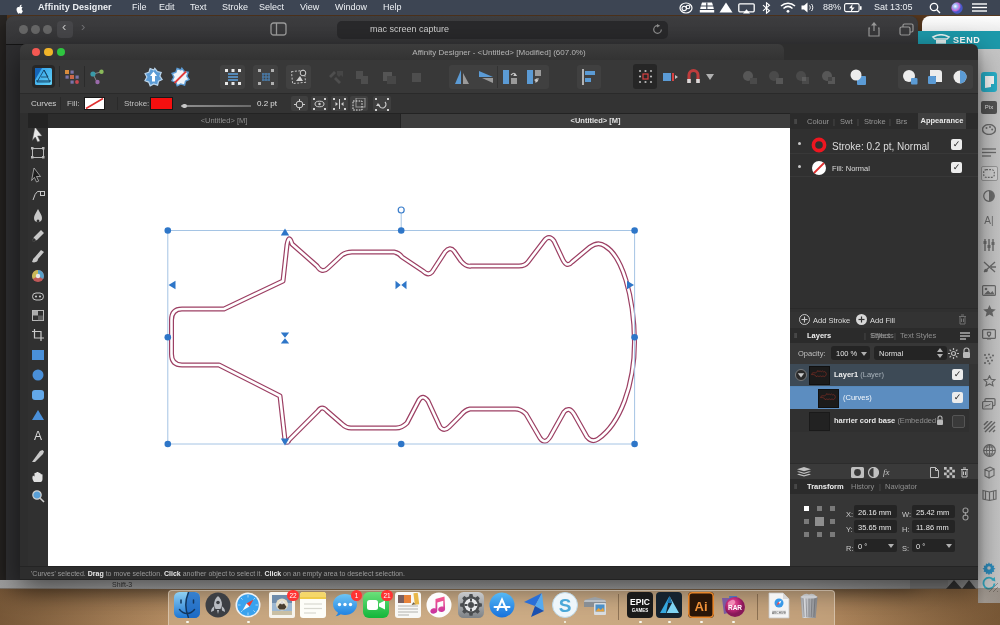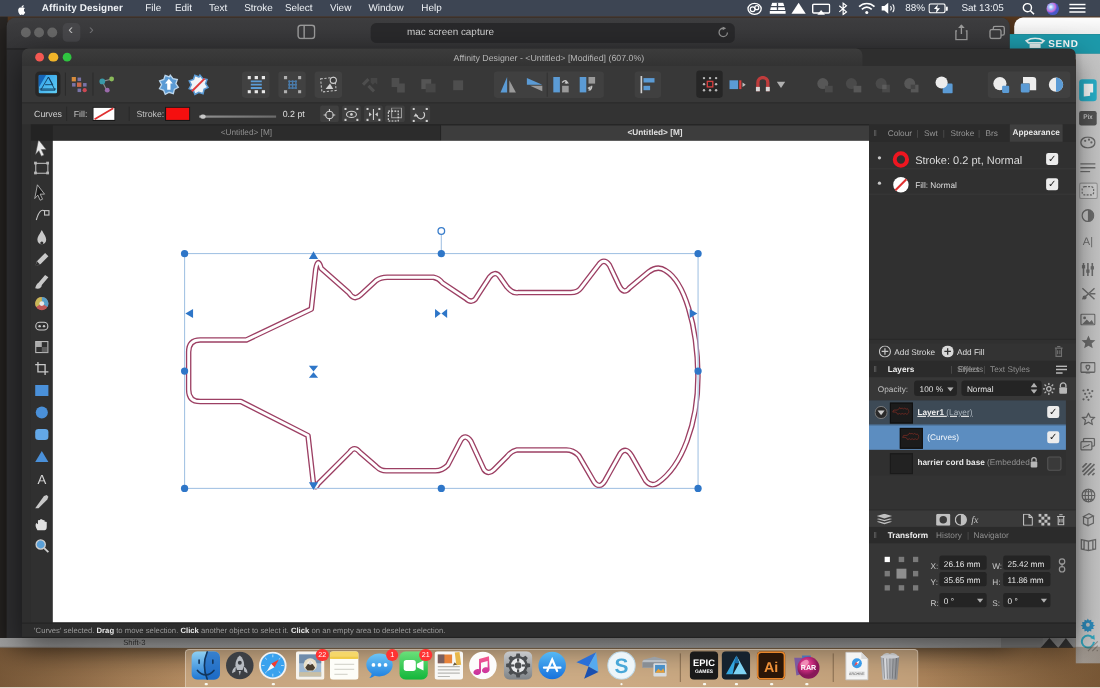--- a/index.html
+++ b/index.html
@@ -649,21 +649,21 @@
 
     <div class="abs" style="left:0;top:251px;width:179px;height:22px;background:#3d4a56;border-bottom:1px solid #5588bb;">
       <svg class="abs" style="left:5px;top:5px" width="12" height="12" viewBox="0 0 12 12">
             <circle cx="6" cy="6" r="5.5" fill="#2a2a2a" stroke="#888" stroke-width="0.8"></circle>
             <path fill="#ccc" d="M2.8,4.2 h6.4 l-3.2,4.4z"></path>
           </svg>
       <span class="abs" style="left:19px;top:2px;width:19px;height:17px;background:#1b1b1b;border:1px solid #101010;"></span>
       <svg class="abs" style="left:20px;top:4px" width="17" height="13" viewBox="0 0 60 30">
             <path d="M10,10 h12 l8,-6 1,-3 3,4 6,-2 4,3 5,-3 5,4 4,-2 C62,7 64,13 64,15 C64,20 60,24 56,25 l-5,-3 -5,3 -6,-3 -5,3 -4,-3 -7,3 -3,-5 -6,-3 h-9 z" fill="none" stroke="#c0392b" stroke-width="1.6" transform="scale(0.9)"></path>
           </svg>
-      <span class="abs" style="left:44px;top:6px;font-size:7.5px;color:#f0f0f0;font-weight:bold;text-decoration:underline;">Layer1 <span style="font-weight:normal;color:#aab4bc;">(Layer)</span></span>
+      <span class="abs" style="left:44px;top:6px;font-size:7.5px;color:#f0f0f0;font-weight:bold;">Layer1 <span style="font-weight:normal;color:#aab4bc;">(Layer)</span></span>
       <span class="abs" style="left:162px;top:5px;width:11px;height:11px;background:#ececec;border-radius:2px;color:#222;font-size:9px;text-align:center;line-height:11px;">✓</span>
     </div>
     <div class="abs" style="left:0;top:274px;width:179px;height:22px;background:#5c8dc0;">
       <span class="abs" style="left:28px;top:2px;width:19px;height:17px;background:#1b1b1b;border:1px solid #101010;"></span>
       <svg class="abs" style="left:29px;top:4px" width="17" height="13" viewBox="0 0 60 30">
             <path d="M10,10 h12 l8,-6 1,-3 3,4 6,-2 4,3 5,-3 5,4 4,-2 C62,7 64,13 64,15 C64,20 60,24 56,25 l-5,-3 -5,3 -6,-3 -5,3 -4,-3 -7,3 -3,-5 -6,-3 h-9 z" fill="none" stroke="#c0392b" stroke-width="1.6" transform="scale(0.9)"></path>
           </svg>
       <span class="abs" style="left:53px;top:6px;font-size:7.5px;color:#f4f8fc;">(Curves)</span>
       <span class="abs" style="left:162px;top:5px;width:11px;height:11px;background:#ececec;border-radius:2px;color:#222;font-size:9px;text-align:center;line-height:11px;">✓</span>
     </div>

